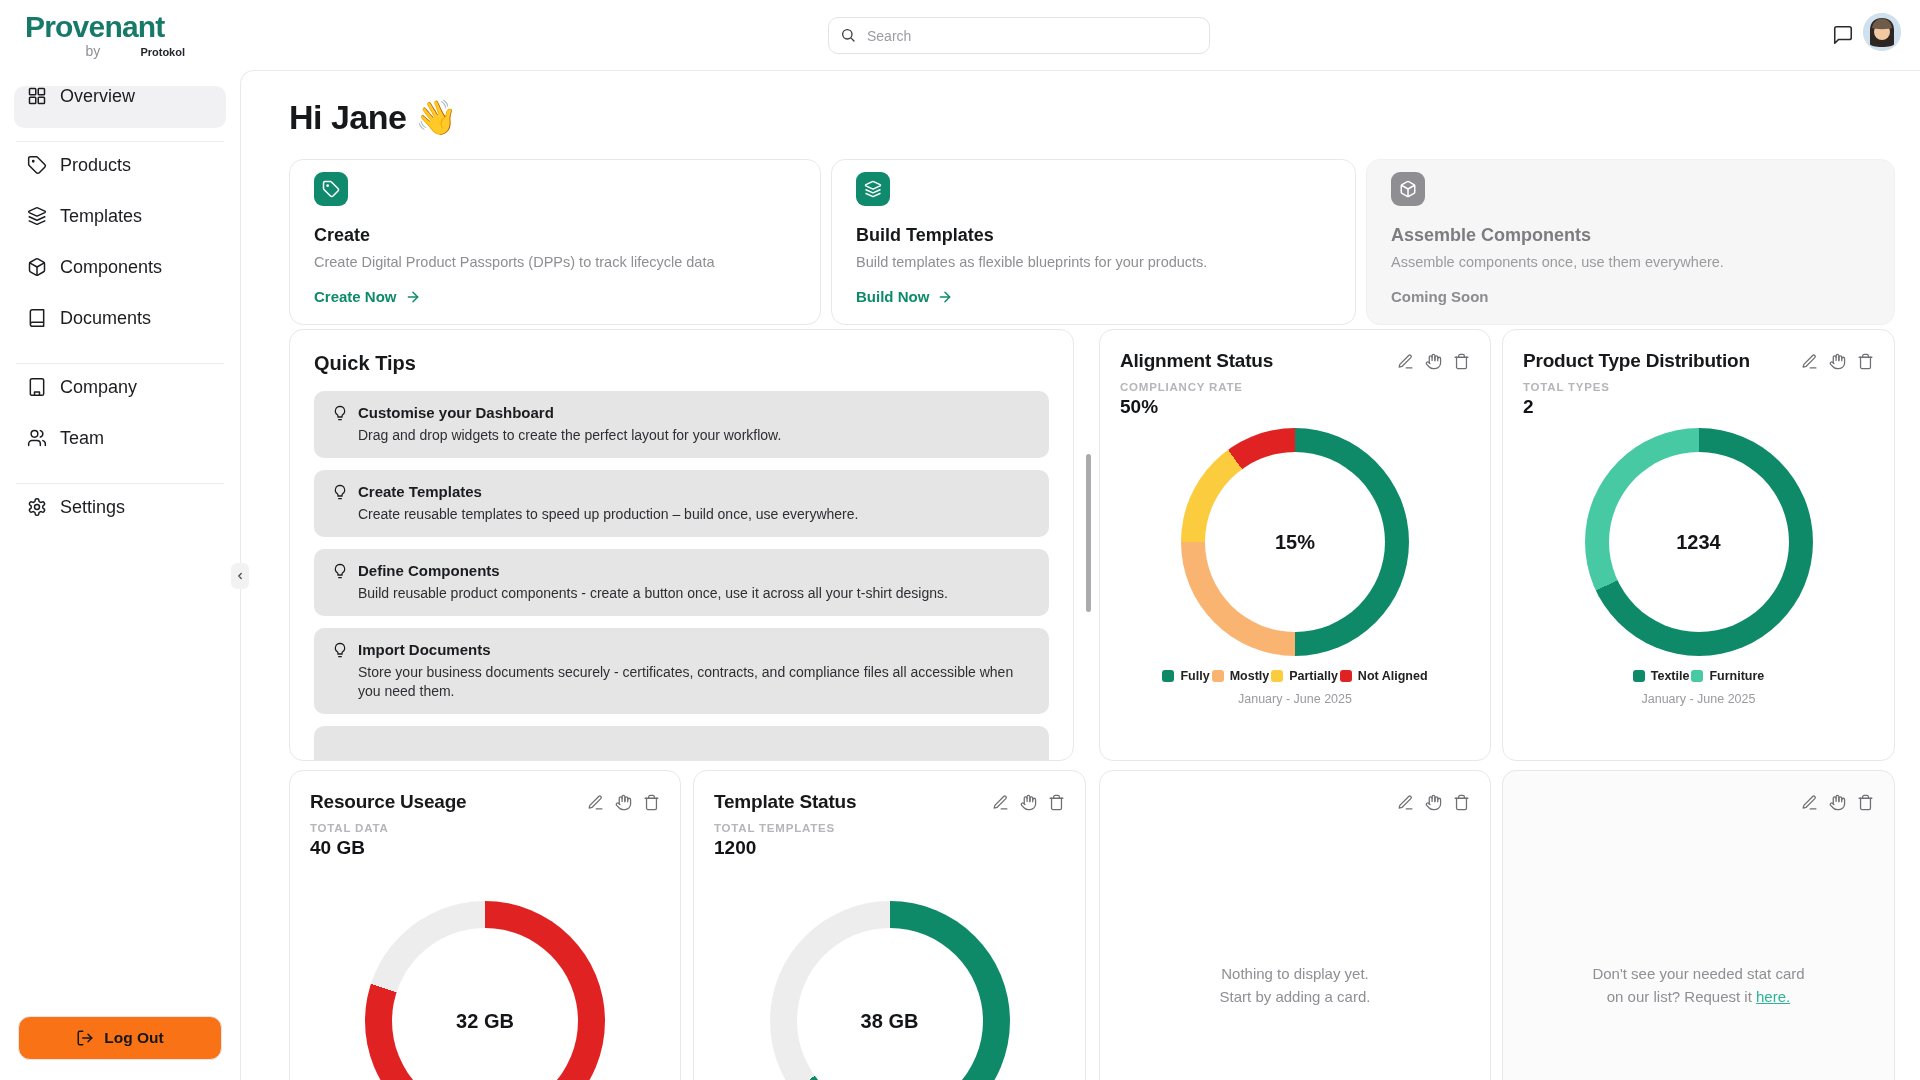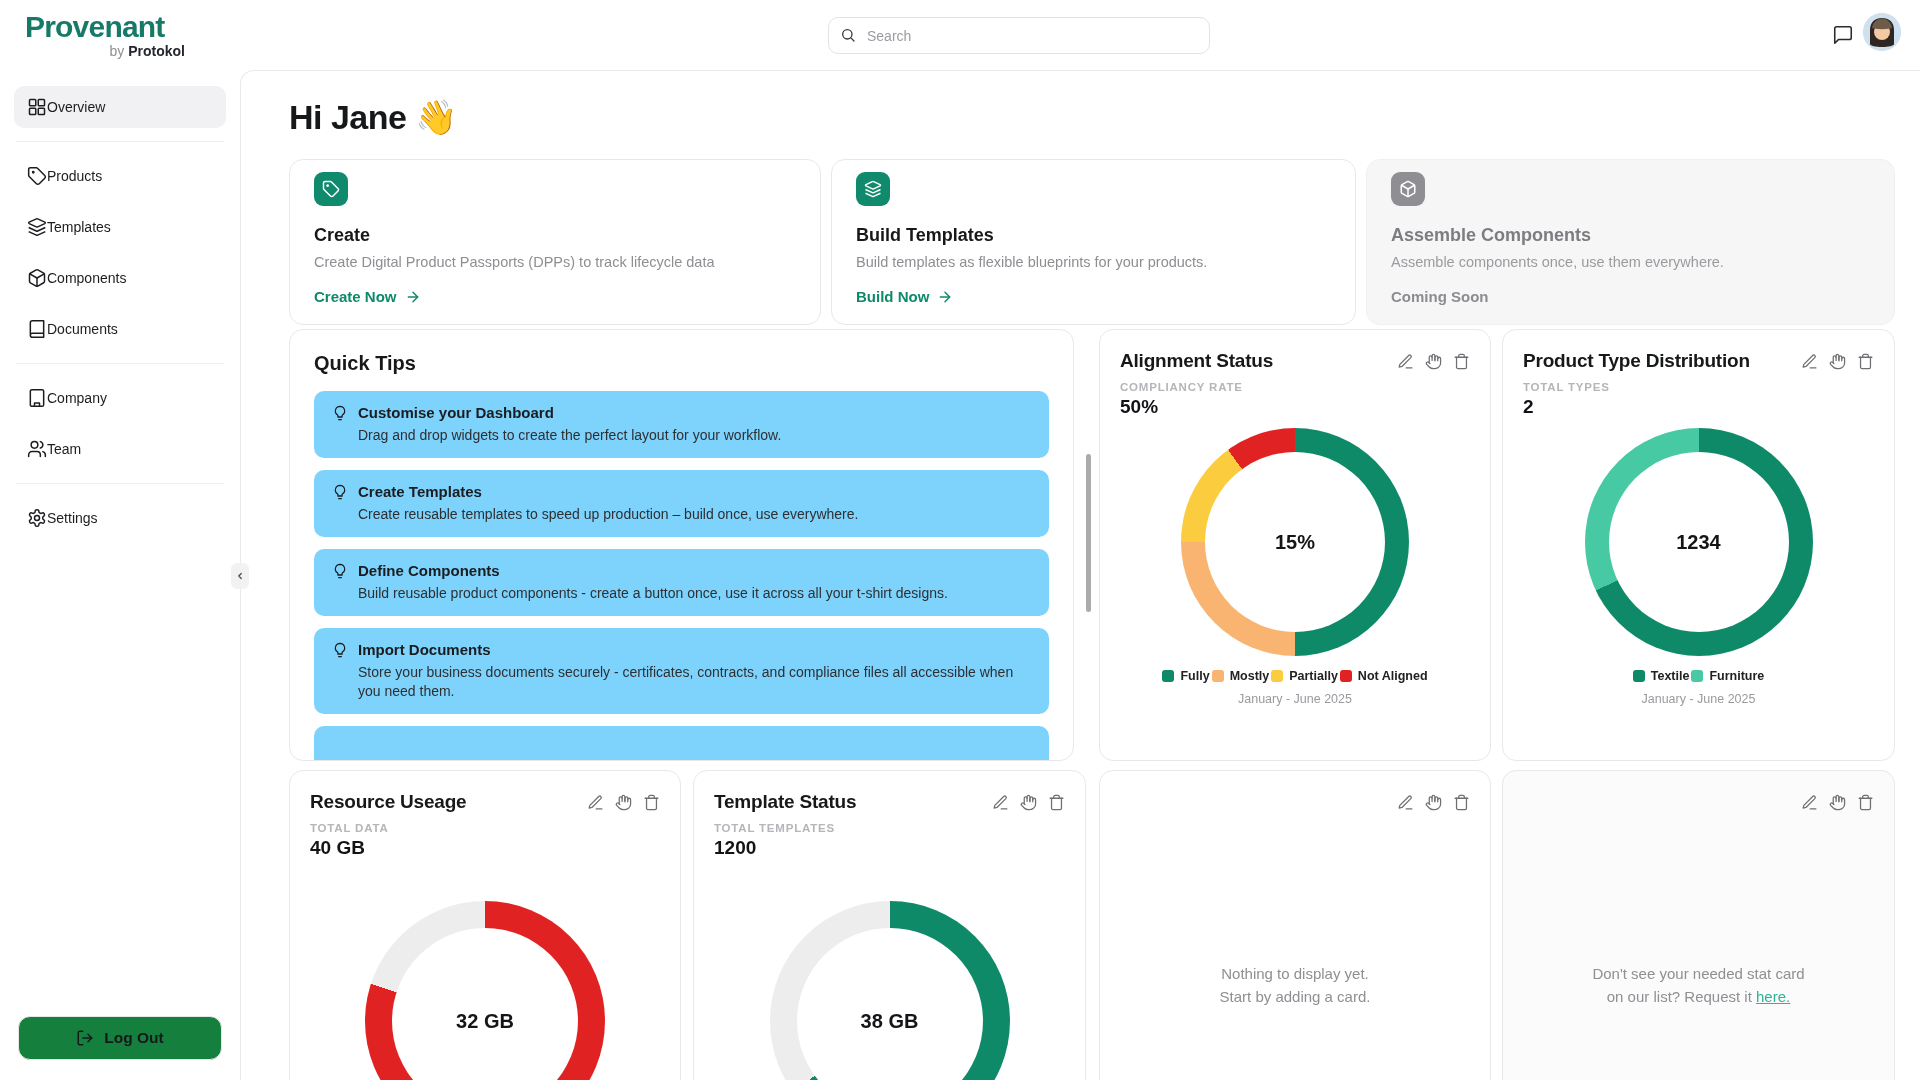--- a/index.html
+++ b/index.html
@@ -6,40 +6,40 @@
   html,body { width:1920px; height:1080px; overflow:hidden; background:#fff;
     font-family:"Liberation Sans", sans-serif; color:#17181a; }
   .page { position:relative; width:1920px; height:1080px; background:#fff; overflow:hidden; }
 
   
   .header { position:absolute; top:0; left:0; width:1920px; height:70px; background:#fff; }
   .logo { position:absolute; left:25px; top:12px; width:160px; }
   .logo-name { font-size:30px; font-weight:800; letter-spacing:-0.8px; color:#177a68; line-height:30px; }
   .logo-byline { text-align:right; margin-top:0px; }
   .logo-by { font-size:14px; color:#8f9094; margin-right:4px; }
-  .logo-protokol { font-size:14px; font-weight:700; color:#23262d; }
+  .logo-protokol { font-size:11px; font-weight:700; color:#23262d;margin-left:36px; }
   .search-wrap { position:absolute; left:828px; top:17px; width:382px; height:37px; }
   .search-input { width:100%; height:100%; border:1px solid #e3e3e6; border-radius:10px;
     padding:0 12px 0 38px; font-size:14px; color:#333; outline:none; background:#fff;
     font-family:"Liberation Sans", sans-serif; }
   .search-input::placeholder { color:#9b9ca1; }
   .search-icon { position:absolute; left:12px; top:10px; }
   .chat-btn { position:absolute; left:1832px; top:24px; width:24px; height:24px; cursor:pointer; }
   .avatar { position:absolute; left:1863px; top:13px; width:38px; height:38px; border-radius:50%;
     background:#cfe1ef; overflow:hidden; cursor:pointer; }
 
   
   .sidebar { position:absolute; left:0; top:70px; width:240px; bottom:0; background:#fff; padding:16px 14px; }
-  .nav-item { display:flex; align-items:center; gap:0; height:42px; padding:0 13px;
-    border-radius:10px; font-size:14px; color:#1c1d20; cursor:pointer; margin-bottom:9px; }
+  .nav-item { display:flex; align-items:flex-start; gap:13px; height:42px; padding:0 13px;
+    border-radius:10px; font-size:18px; color:#1c1d20; cursor:pointer; margin-bottom:9px; }
   .nav-item.active { background:#f1f1f3; }
   .nav-item svg { flex:0 0 auto; }
   .nav-div { height:1px; background:#ededee; margin:13px 2px; }
   .logout-btn { position:absolute; left:18px; right:18px; bottom:20px; height:44px;
-    border:1px solid #e7e7ea; border-radius:12px; background:#15803d; display:flex; align-items:center;
+    border:1px solid #e7e7ea; border-radius:12px; background:#f97316; display:flex; align-items:center;
     justify-content:center; gap:10px; font-size:15.5px; font-weight:700; color:#17181a; cursor:pointer; }
   .collapse-btn { position:absolute; left:231px; top:563px; width:18px; height:26px; background:#f2f2f3;
     border-radius:6px; display:flex; align-items:center; justify-content:center; cursor:pointer; z-index:5; }
 
   
   .main { position:absolute; left:240px; top:70px; right:0; bottom:0; background:#fff;
     border-top:1px solid #eaeaec; border-left:1px solid #eaeaec; border-top-left-radius:14px; overflow:hidden; }
   .greeting { position:absolute; left:48px; top:26px; font-size:34px; font-weight:700; letter-spacing:-0.5px; }
 
   .card { position:absolute; background:#fff; border:1px solid #e8e8ea; border-radius:14px; }
@@ -54,21 +54,21 @@
   .action-cta { display:inline-flex; align-items:center; gap:8px; margin-top:18px; font-size:15px;
     font-weight:700; color:#0d8a6a; cursor:pointer; }
   .card.disabled { background:#f6f6f7; border-color:#f0f0f1; }
   .card.disabled .action-title { color:#7d7d81; }
   .card.disabled .action-desc { color:#9b9b9f; }
   .coming-soon { margin-top:18px; font-size:15px; font-weight:700; color:#8c8c90; }
 
   
   .qt-card { left:48px; top:258px; width:785px; height:432px; padding:22px 24px; overflow:hidden; }
   .qt-title { font-size:20px; font-weight:700; margin-bottom:16px; }
-  .tip-row { background:#7dd3fc; border-radius:10px; padding:13px 18px; margin-bottom:12px; }
+  .tip-row { background:#e5e5e5; border-radius:10px; padding:13px 18px; margin-bottom:12px; }
   .tip-head { display:flex; align-items:center; gap:10px; }
   .tip-title { font-size:15px; font-weight:700; color:#1b1c1f; }
   .tip-desc { font-size:14px; line-height:19px; color:#2e2f33; margin-top:5px; margin-left:26px; }
   .tip-row.partial { height:44px; margin-bottom:0; }
   .scroll-thumb { position:absolute; left:845px; top:383px; width:5px; height:158px; background:#ababae;
     border-radius:3px; cursor:grab; }
 
   
   .stat-card { padding:20px 20px; overflow:hidden; }
   .stat-head { display:flex; align-items:flex-start; justify-content:space-between; }

